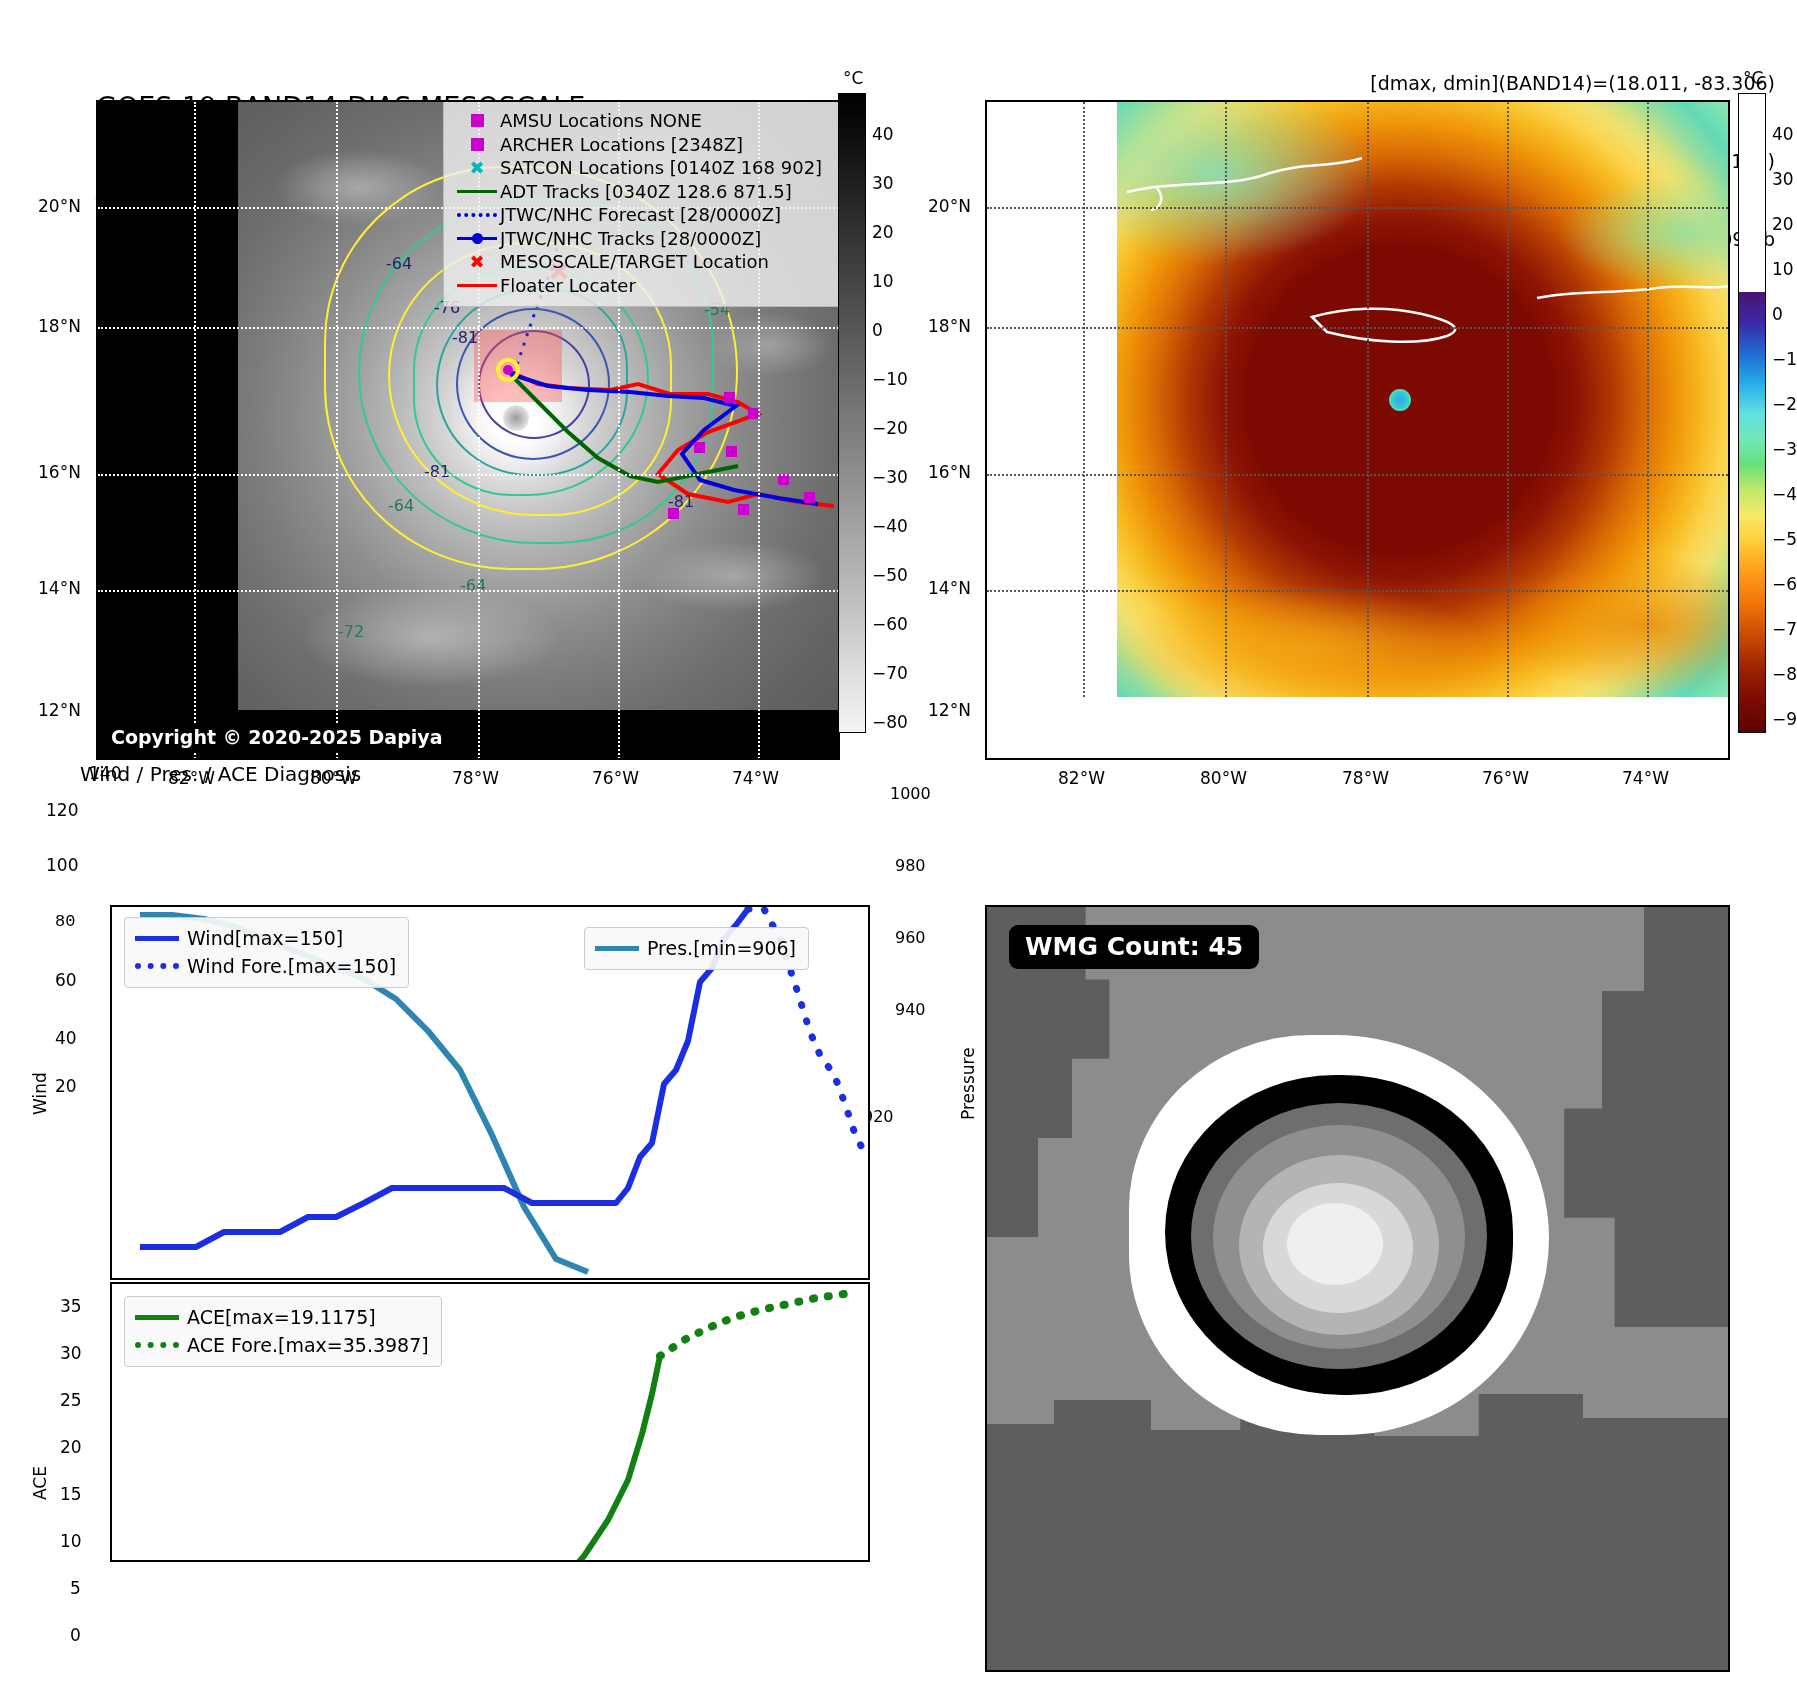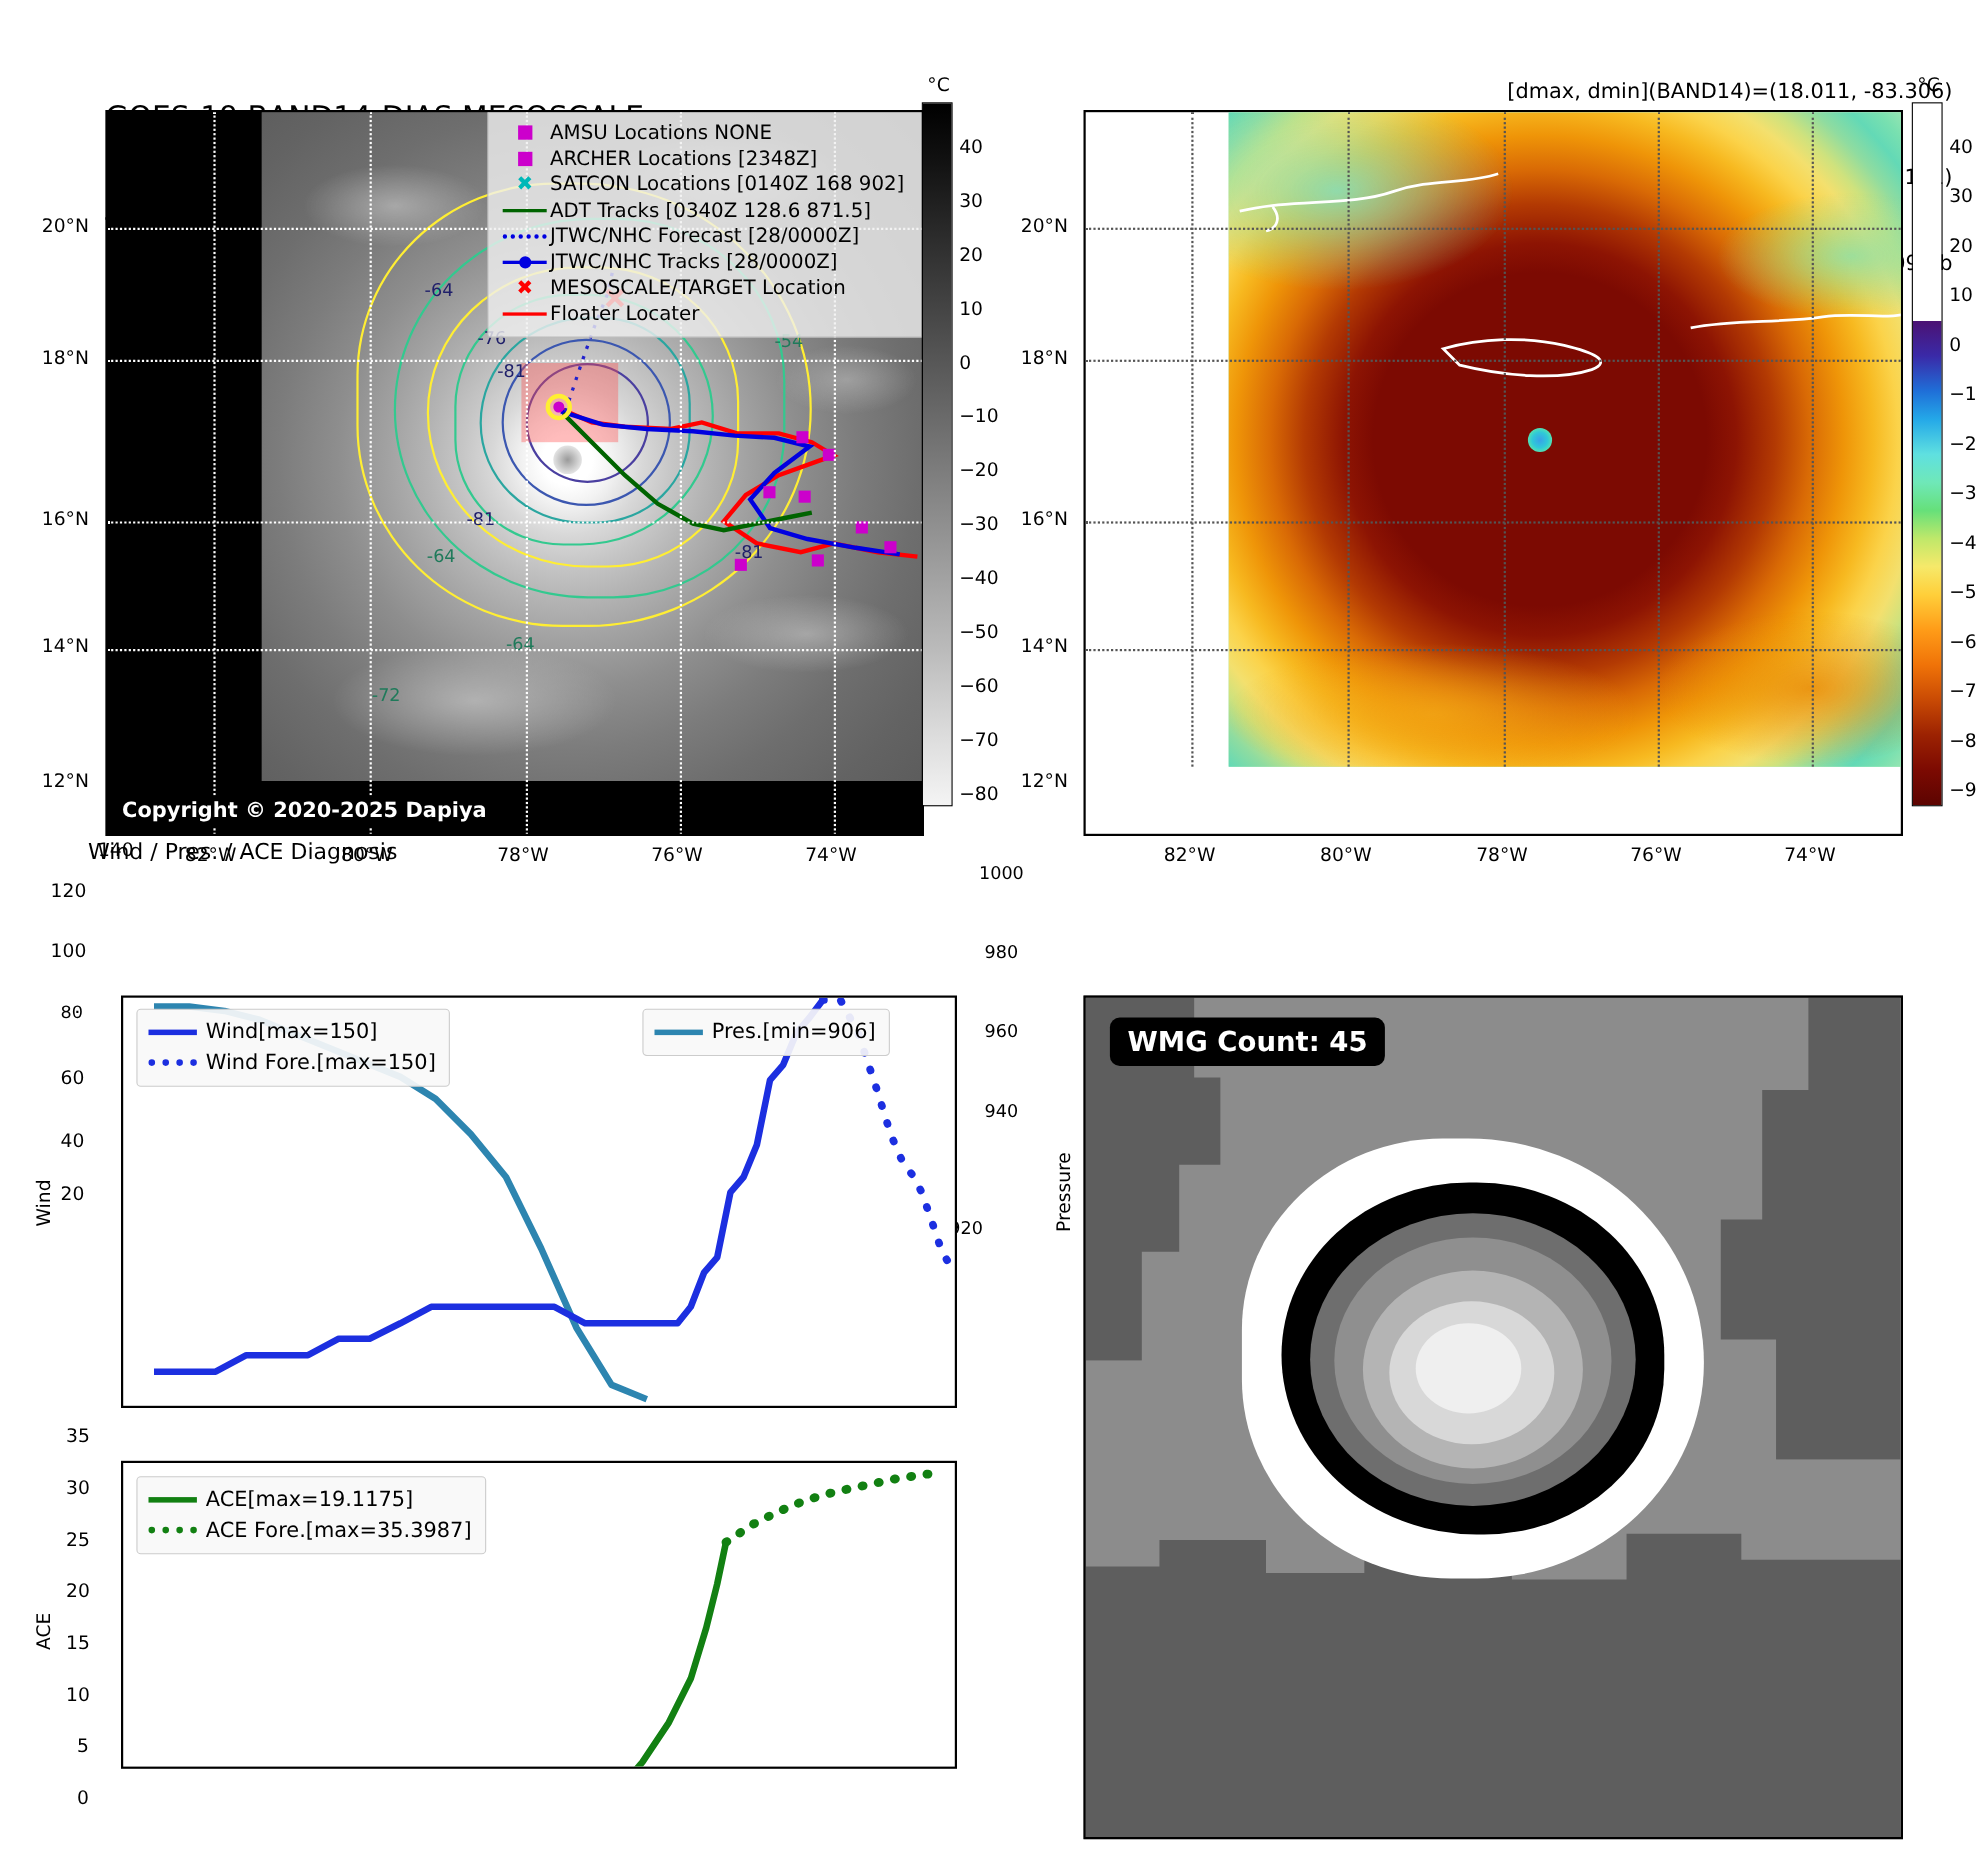--- a/index.html
+++ b/index.html
@@ -73,21 +73,21 @@
        radial-gradient(ellipse 230px 130px at 16% 12%, #7fe3c6 0%, rgba(127,227,198,0) 70%),
        radial-gradient(ellipse 200px 100px at 86% 88%, #e88a08 0%, rgba(232,138,8,0) 70%),
        radial-gradient(ellipse 260px 90px at 30% 92%, #f2a515 0%, rgba(242,165,21,0) 72%),
        radial-gradient(ellipse 170px 80px at 92% 22%, #8de0a8 0%, rgba(141,224,168,0) 72%);}
   .awv-eye{position:absolute;left:46%;top:50%;width:22px;height:22px;margin:-11px 0 0 -11px;border-radius:50%;
      background:radial-gradient(circle,#3aa0e8 0%,#2fc9d8 45%,#53e0b2 70%,#7c0a02 100%);}
 
   
   #wind-title{position:absolute;left:80px;top:762px;width:744px;font-size:20px;}
   #wind-plot{left:110px;top:905px;width:760px;height:375px;background:#fff;}
-  #ace-plot{left:110px;top:1282px;width:760px;height:280px;background:#fff;margin-top:46px;}
+  #ace-plot{left:110px;top:1282px;width:760px;height:280px;background:#fff;}
   .plot-inner{position:absolute;inset:0;overflow:hidden;}
   .legend-box{position:absolute;background:rgba(248,248,248,.92);border:1px solid #cccccc;border-radius:4px;
      padding:6px 12px 7px 10px;font-size:19px;line-height:28px;white-space:nowrap;}
   .legend-box .row{display:flex;align-items:center;height:28px;}
   .legend-box .key{width:52px;flex:0 0 52px;display:flex;align-items:center;}
   .lw{width:44px;height:0;border-top:5px solid #1c2fe0;}
   .lwd{width:44px;height:0;border-top:6px dotted #1c2fe0;}
   .lp{width:44px;height:0;border-top:5px solid #2d85b0;}
   .la{width:44px;height:0;border-top:5px solid #128012;}
   .lad{width:44px;height:0;border-top:6px dotted #128012;}
@@ -355,21 +355,21 @@
           </span>
         <span>Wind[max=150]</span>
       </div>
       <div class="row">
         <span class="key">
             <span class="lwd"></span>
           </span>
         <span>Wind Fore.[max=150]</span>
       </div>
     </div>
-    <div class="legend-box" style="left:472px;top:10px;">
+    <div class="legend-box" style="left:472px;top:20px;">
       <div class="row">
         <span class="key">
             <span class="lp"></span>
           </span>
         <span>Pres.[min=906]</span>
       </div>
     </div>
   </div>
 
   <div class="abs axlbl rot" style="left:30px;top:1500px;">ACE</div>

